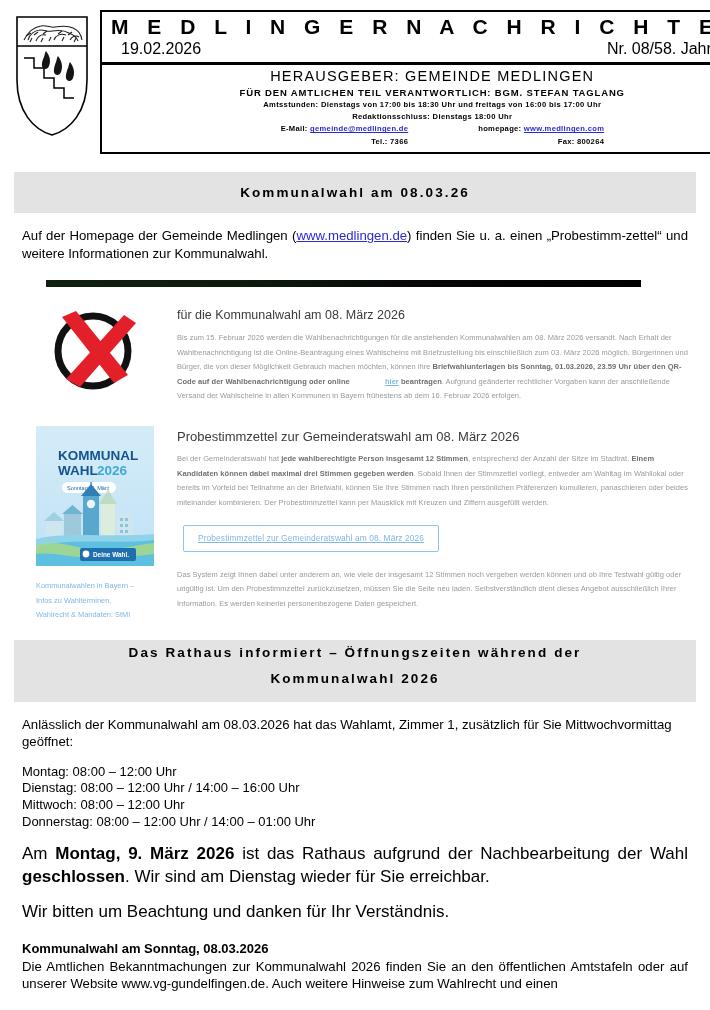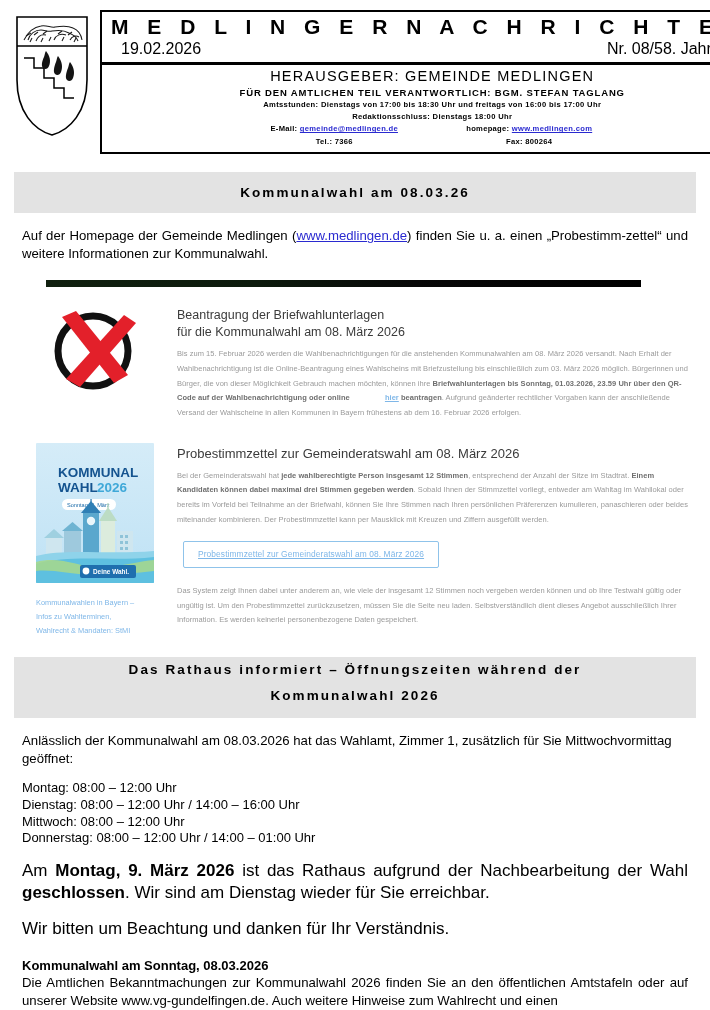--- a/index.html
+++ b/index.html
@@ -83,21 +83,21 @@
     justify-content: center;
     gap: 46px;
     font-size: 7.6px;
     font-weight: bold;
     letter-spacing: 0.3px;
     line-height: 1.55;
     margin-top: 1px;
   }
   .contact-col {
     min-width: 148px;
-    text-align: center;
+    text-align: right;
   }
   .contact-col.right { min-width: 150px; }
   .lnk {
     color: #2a2ad0;
     text-decoration: underline;
   }
 
   
   .section-bar {
     background: #e3e3e3;
@@ -292,21 +292,20 @@
       <svg class="xmark" viewBox="0 0 118 92" aria-hidden="true">
         <circle cx="57" cy="46" r="35" fill="none" stroke="#111111" stroke-width="7"></circle>
         <g fill="#e3202a">
           <path d="M26 12 L40 6 L92 70 L78 78 Z"></path>
           <path d="M88 10 L100 18 L44 82 L30 74 Z"></path>
         </g>
       </svg>
     </div>
     <div class="clip-body">
       <div class="clip-h">
-        <div>Beantragung der Briefwahlunterlagen</div>
         <div>für die Kommunalwahl am 08. März 2026</div>
       </div>
       <p class="clip-p"><span>Bis zum 15. Februar 2026 werden die Wahlbenachrichtigungen für die anstehenden Kommunalwahlen am 08. März 2026 versandt. Nach Erhalt der Wahlbenachrichtigung ist die Online-Beantragung eines Wahlscheins mit Briefzustellung bis einschließlich zum 03. März 2026 möglich. Bürgerinnen und Bürger, die von dieser Möglichkeit Gebrauch machen möchten, können ihre </span><b>Briefwahlunterlagen bis Sonntag, 01.03.2026, 23.59 Uhr über den QR-Code auf der Wahlbenachrichtigung oder online </b><a class="hier" href="#">hier</a><b> beantragen</b><span>. Aufgrund geänderter rechtlicher Vorgaben kann der anschließende Versand der Wahlscheine in allen Kommunen in Bayern frühestens ab dem 16. Februar 2026 erfolgen.</span></p>
     </div>
   </div>
 
   <div class="clip-row" style="margin-top:22px;">
     <div class="clip-media">
       <svg class="poster" viewBox="0 0 118 140" aria-hidden="true">
         <defs>

